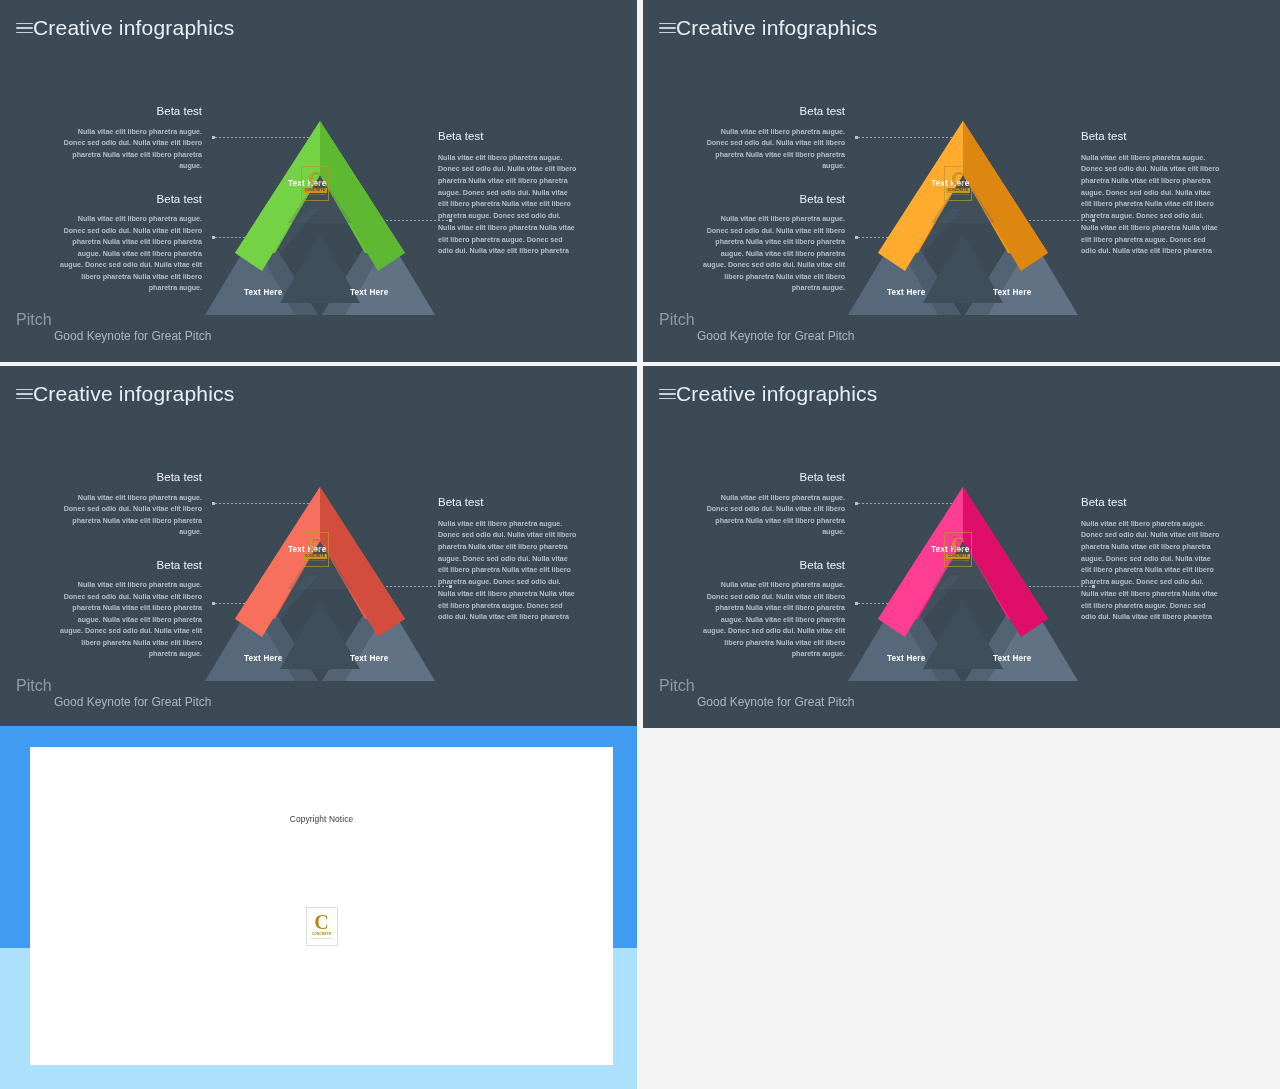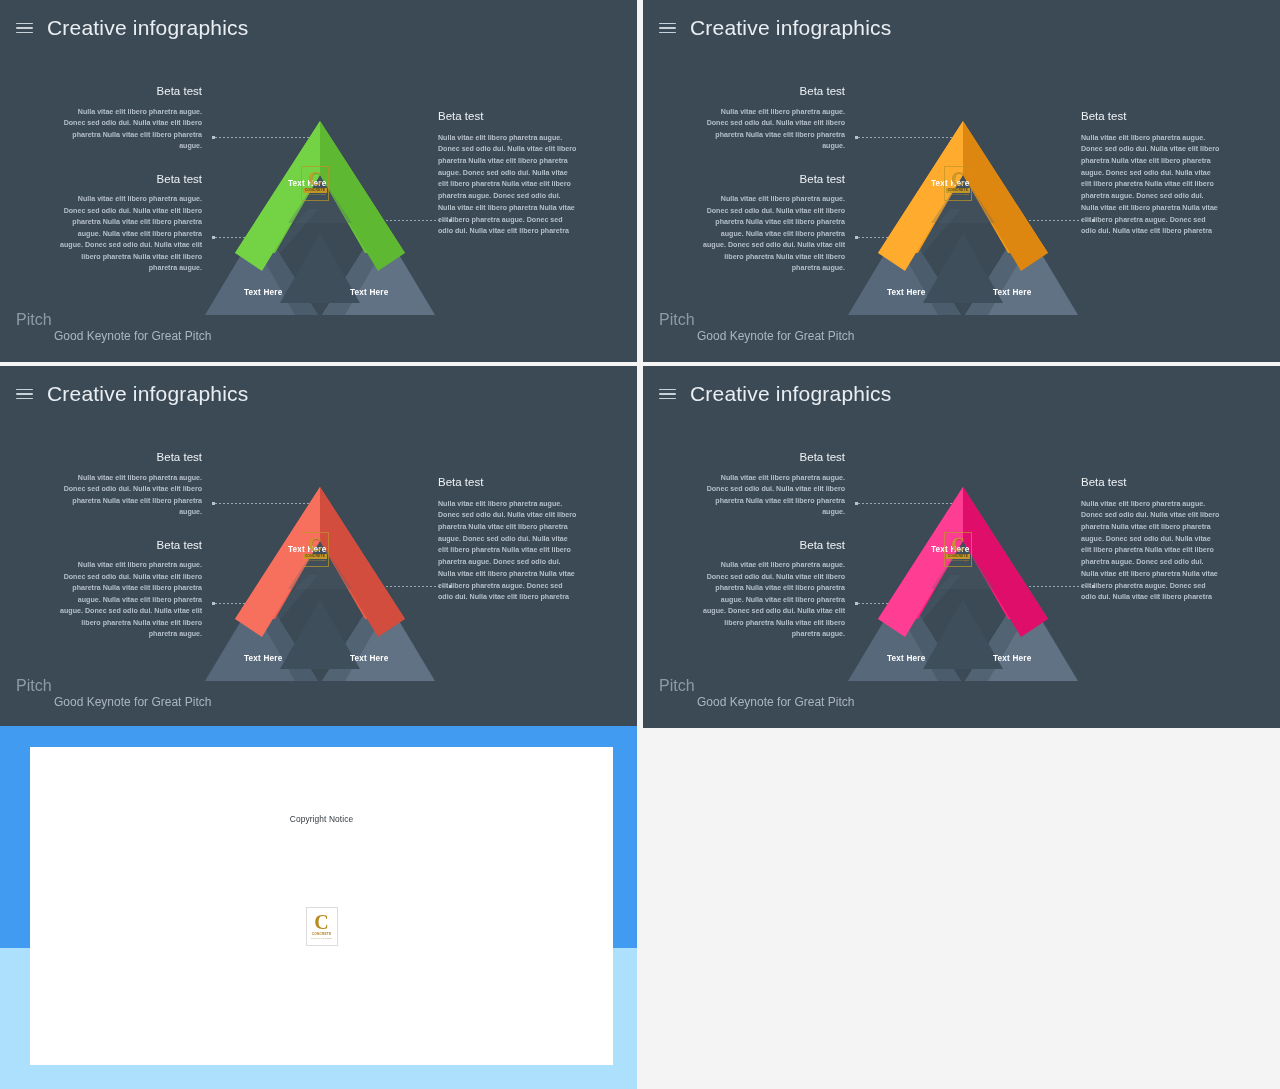--- a/index.html
+++ b/index.html
@@ -19,31 +19,31 @@
     overflow:hidden;
   }
   .slide.p1 { left:0;   top:0; }
   .slide.p2 { left:643px; top:0; }
   .slide.p3 { left:0;   top:366px; }
   .slide.p4 { left:643px; top:366px; }
 
   
   .slide-header {
     position:absolute; left:16px; top:16px;
-    display:flex; align-items:center; gap:14px;
+    display:flex; align-items:center; gap:0;
   }
   .hamburger { display:flex; flex-direction:column; gap:3px; width:17px; }
   .hamburger i { display:block; height:1.6px; background:#c9d2d9; border-radius:1px; }
   .slide-title {
     font-size:21px; color:#e9eef2; font-weight:400; letter-spacing:.2px;
     white-space:nowrap;
   }
 
   
-  .col { position:absolute; }
+  .col { position:absolute;margin-top:20px; }
   .col.left  { left:60px;  top:85px;  width:142px; text-align:right; }
   .col.right { left:438px; top:110px; width:140px; text-align:left; }
 
   .beta-head {
     font-size:11.5px; color:#eef2f5; font-weight:400;
     margin-bottom:9px; line-height:1.1;
   }
   .beta-head.second { margin-top:20px; }
   .para {
     font-size:7.1px; line-height:1.62;

